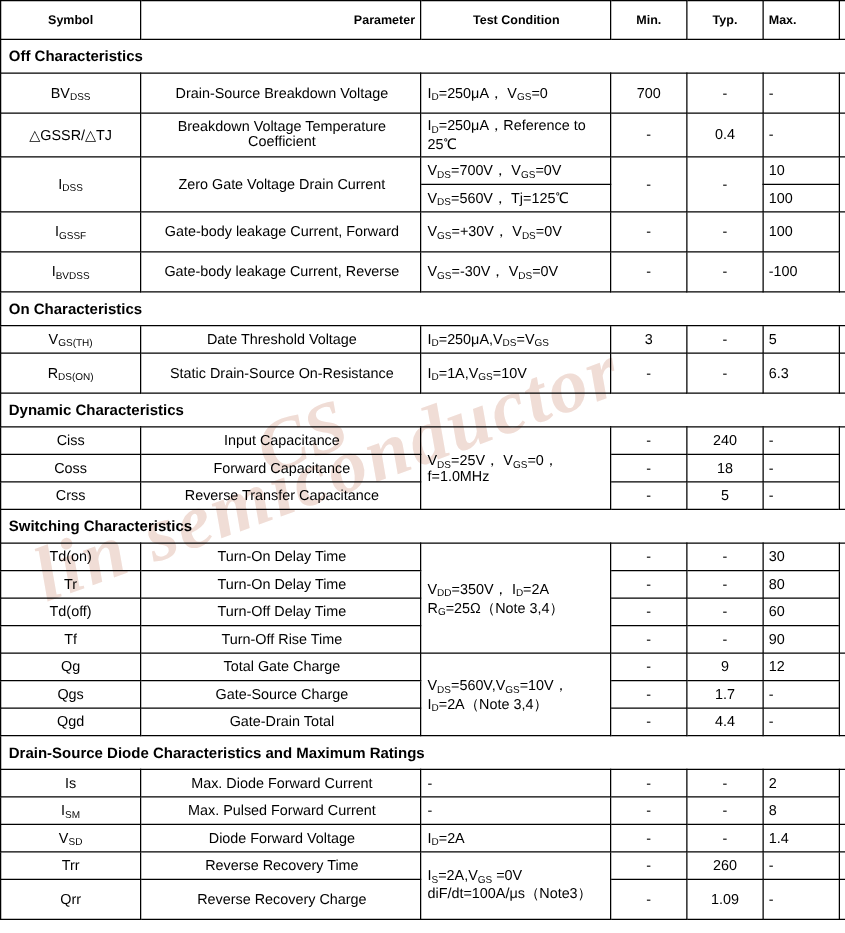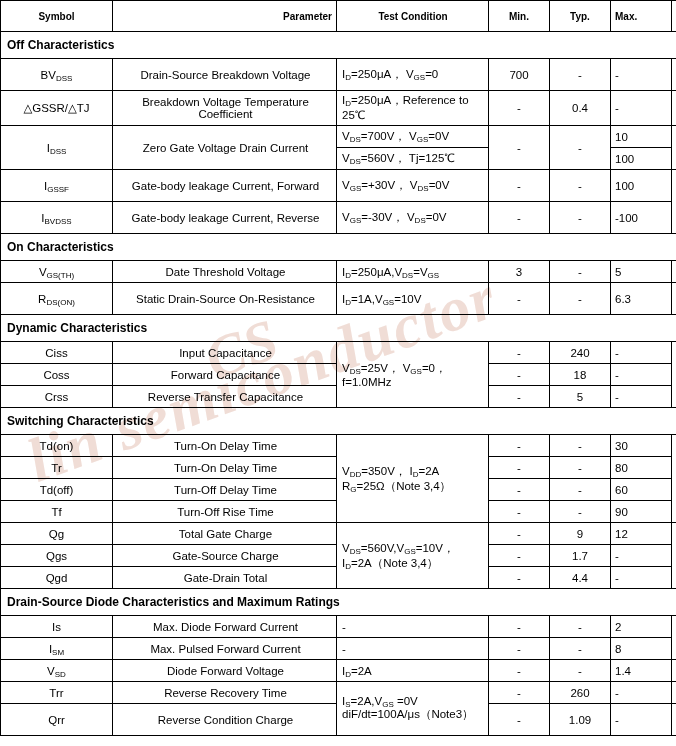--- a/index.html
+++ b/index.html
@@ -287,20 +287,20 @@
         <td class="c-sym">Trr</td>
         <td class="c-par">Reverse Recovery Time</td>
         <td class="c-tc" rowspan="2">I<sub>S</sub>=2A,V<sub>GS</sub> =0V diF/dt=100A/μs（Note3）</td>
         <td class="c-min">-</td>
         <td class="c-typ">260</td>
         <td class="c-max">-</td>
         <td class="c-unit">nS</td>
       </tr>
       <tr class="row-h2">
         <td class="c-sym">Qrr</td>
-        <td class="c-par">Reverse Condition Charge</td>
+        <td class="c-par">Reverse Recovery Charge</td>
         <td class="c-min">-</td>
         <td class="c-typ">1.09</td>
         <td class="c-max">-</td>
         <td class="c-unit">μC</td>
       </tr>
     </tbody>
 </table>
 
 </body></html>

